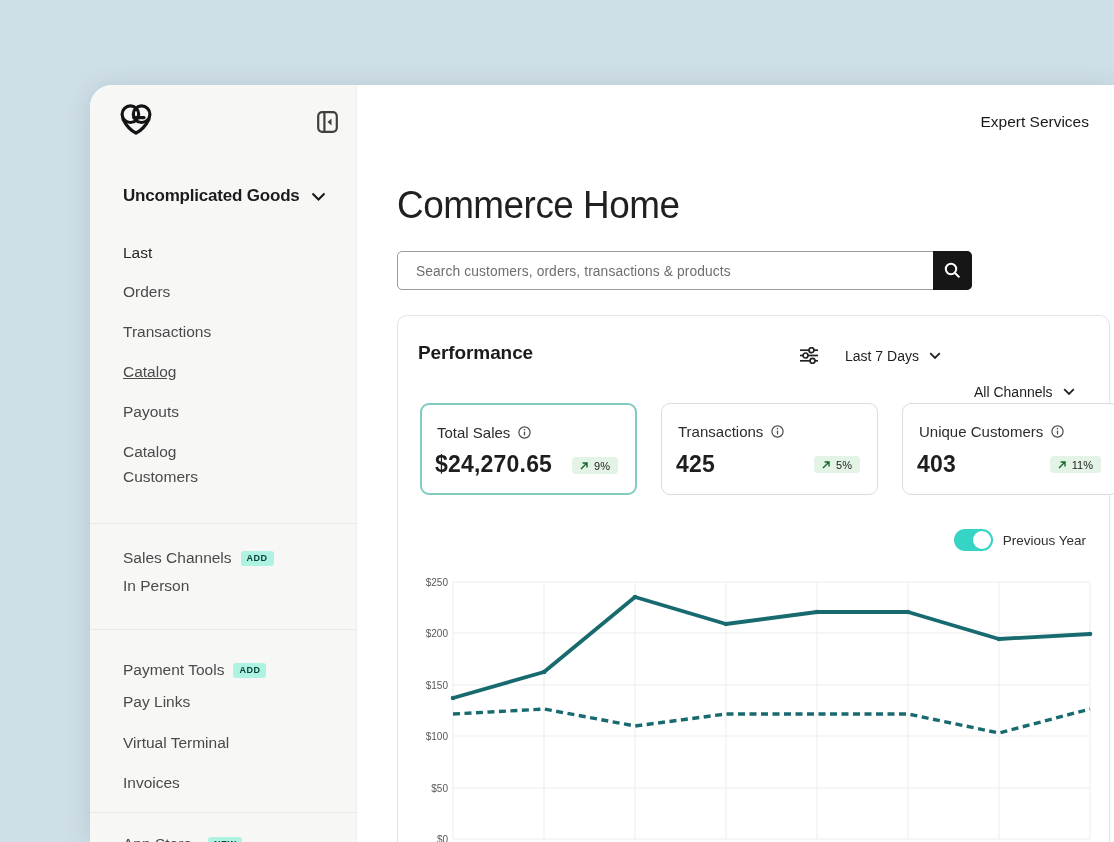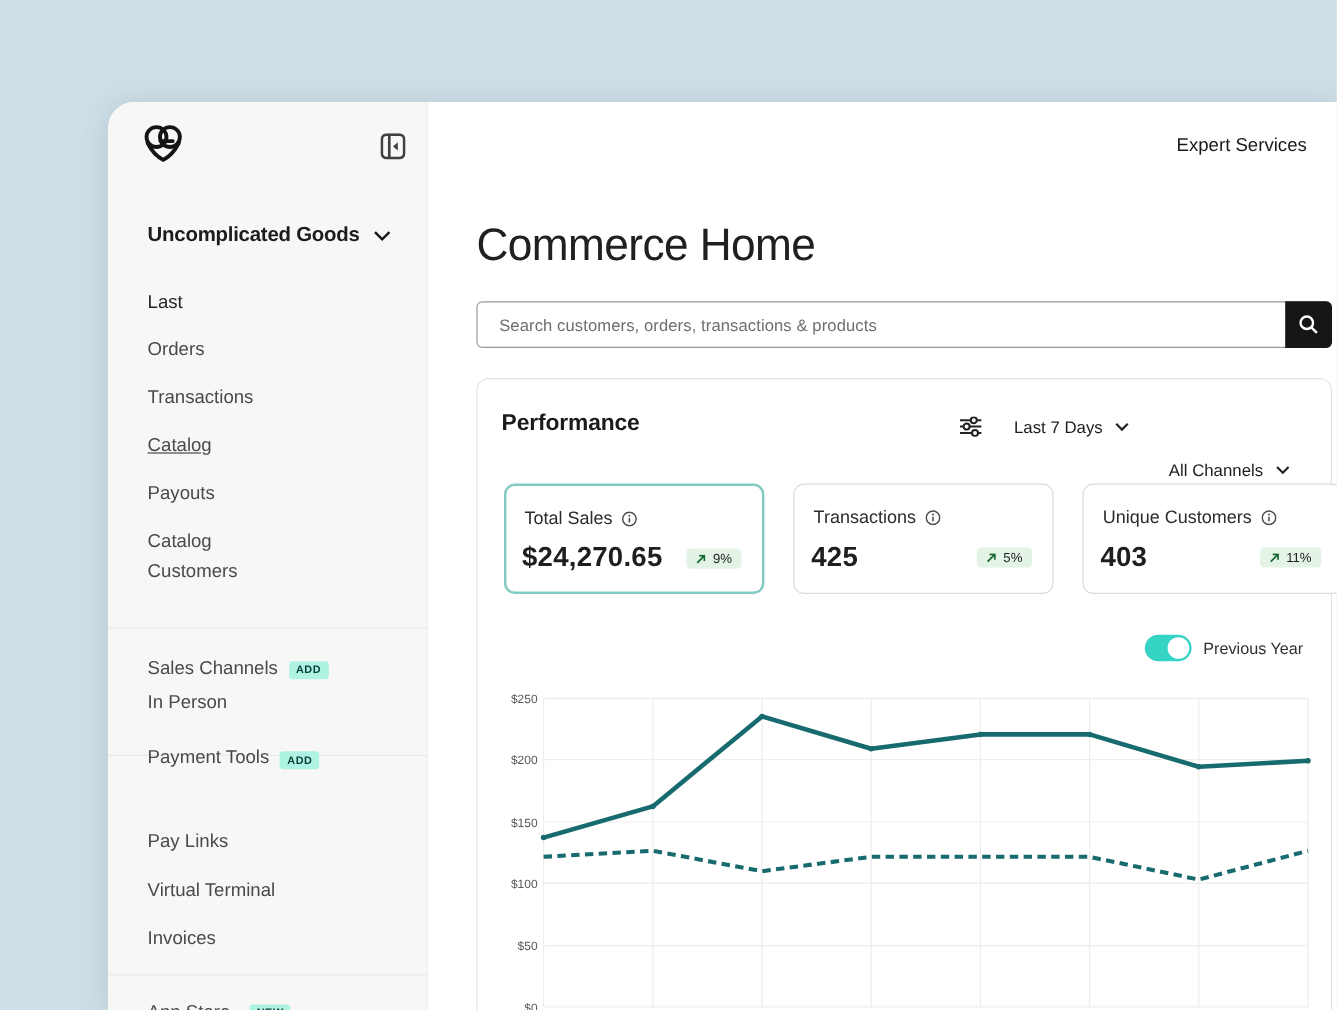--- a/index.html
+++ b/index.html
@@ -14,21 +14,21 @@
   .logo { position:absolute; left:30px; top:17px; }
   .collapse { position:absolute; left:227px; top:26px; }
   .store { position:absolute; left:33px; top:101px; font-size:17px; font-weight:700; color:#1c1c1c; letter-spacing:-.2px; display:flex; align-items:center; gap:11px; }
   .navitem { position:absolute; left:33px; font-size:15.5px; color:#4a4a4a; display:flex; align-items:center; gap:9px; }
   .divider { position:absolute; left:0; width:267px; height:1px; background:#e9e9e7; }
   .badge-add { background:#aef2e1; color:#083f38; font-size:9px; font-weight:700; padding:2.5px 6px; border-radius:3px; letter-spacing:.5px; }
 
   
   .expert { position:absolute; top:28px; right:25px; font-size:15.5px; color:#1a1a1a; }
   h1.title { position:absolute; left:40px; top:99px; font-size:38px; font-weight:400; color:#202020; letter-spacing:-.5px; transform:scaleX(.97); transform-origin:left top; }
-  .search { position:absolute; left:40px; top:166px; width:713px; height:39px; border:1px solid #9a9a9a; border-radius:5px; background:#fff; }
+  .search { position:absolute; left:40px; top:166px; width:575px; height:39px; border:1px solid #9a9a9a; border-radius:5px; background:#fff; }
   .search .ph { position:absolute; left:18px; top:12px; font-size:13.8px; color:#6e6e6e; letter-spacing:.1px; }
   .search .btn { position:absolute; right:-1px; top:-1px; width:39px; height:39px; background:#161616; border-radius:0 5px 5px 0; }
 
   .card { position:absolute; left:40px; top:230px; width:713px; height:600px; background:#fff; border:1px solid #e4e4e4; border-radius:10px; }
   .card h2 { position:absolute; left:20px; top:26px; font-size:19px; font-weight:700; color:#1b1b1b; letter-spacing:-.1px; }
   .filt { position:absolute; font-size:14px; color:#1d1d1d; display:flex; align-items:center; gap:10px; white-space:nowrap; }
 
   .stats { position:absolute; left:22px; top:87px; display:flex; gap:24px;align-items:flex-end; }
   .stat { position:relative; width:217px; height:92px; border:1px solid #dcdcdc; border-radius:9px; background:#fff; }
   .stat.sel { border:2px solid #82cbc3; }
@@ -69,21 +69,21 @@
       <div class="navitem" style="top:198px;">Orders</div>
       <div class="navitem" style="top:238px;">Transactions</div>
       <div class="navitem" style="top:278px;text-decoration:underline;">Catalog</div>
       <div class="navitem" style="top:318px;">Payouts</div>
       <div class="navitem" style="top:358px;">Catalog</div>
       <div class="navitem" style="top:383px;">Customers</div>
       <div class="divider" style="top:438px;"></div>
       <div class="navitem" style="top:464px;">Sales Channels <span class="badge-add">ADD</span></div>
       <div class="navitem" style="top:492px;">In Person</div>
       <div class="divider" style="top:544px;"></div>
-      <div class="navitem" style="top:538px;align-items:flex-end;">Payment Tools <span class="badge-add">ADD</span></div>
+      <div class="navitem" style="top:576px;">Payment Tools <span class="badge-add">ADD</span></div>
       <div class="navitem" style="top:608px;">Pay Links</div>
       <div class="navitem" style="top:649px;">Virtual Terminal</div>
       <div class="navitem" style="top:689px;">Invoices</div>
       <div class="divider" style="top:727px;"></div>
       <div class="navitem" style="top:750px; gap:16px;">App Store <span class="badge-add">NEW</span></div>
     </div>
     <div class="main">
       <div class="expert">Expert Services</div>
       <h1 class="title">Commerce Home</h1>
       <div class="search">

